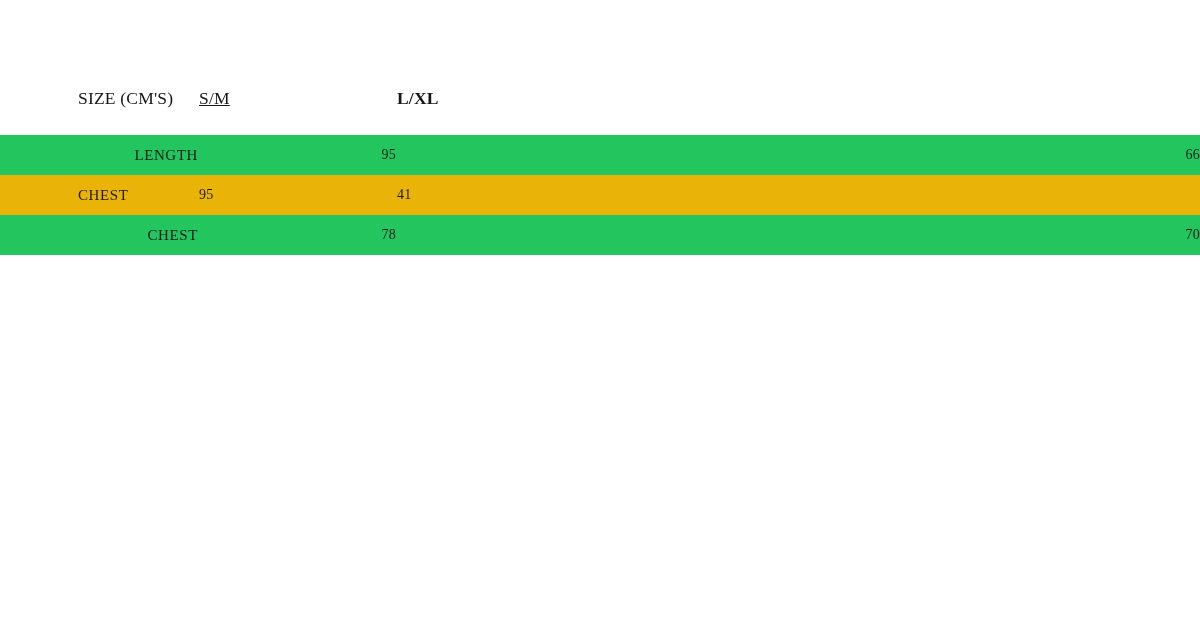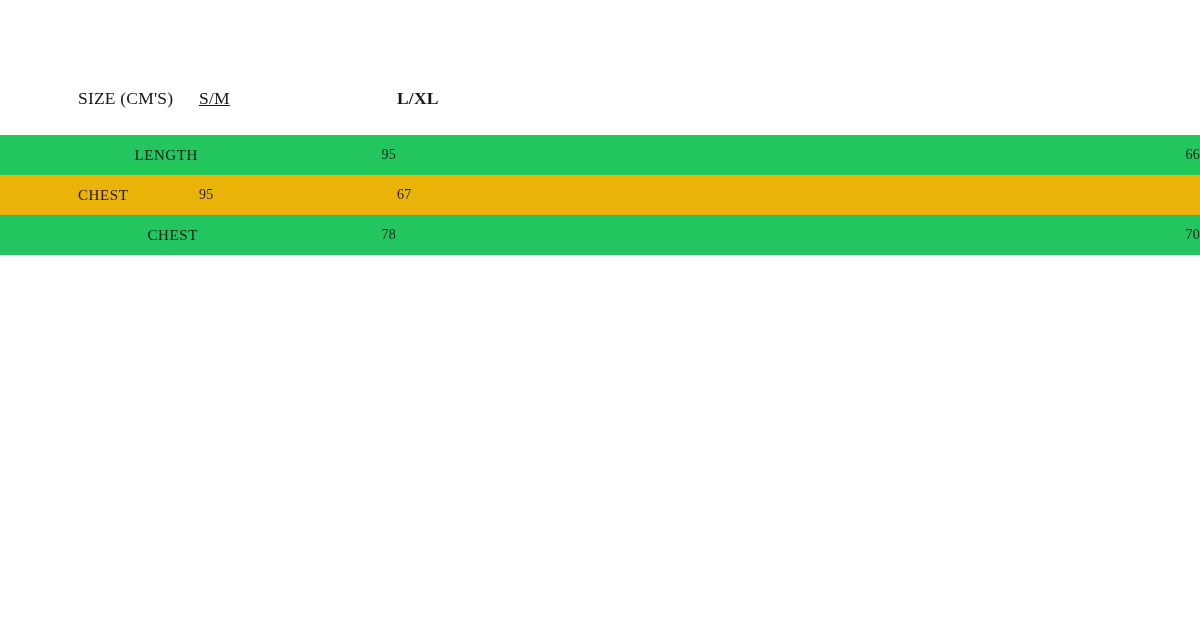--- a/index.html
+++ b/index.html
@@ -133,21 +133,21 @@
 
       <tr class="data-row striped indent">
         <td class="cell-label">LENGTH</td>
         <td class="cell-value v1">95</td>
         <td class="cell-value v2">66</td>
       </tr>
 
       <tr class="data-row plain">
         <td class="cell-label">CHEST</td>
         <td class="cell-value v1">95</td>
-        <td class="cell-value v2">67</td>
+        <td class="cell-value v2">41</td>
       </tr>
 
       <tr class="data-row striped">
         <td class="cell-label">CHEST</td>
         <td class="cell-value v1">78</td>
         <td class="cell-value v2">70</td>
       </tr>
 
 
     </tbody>

